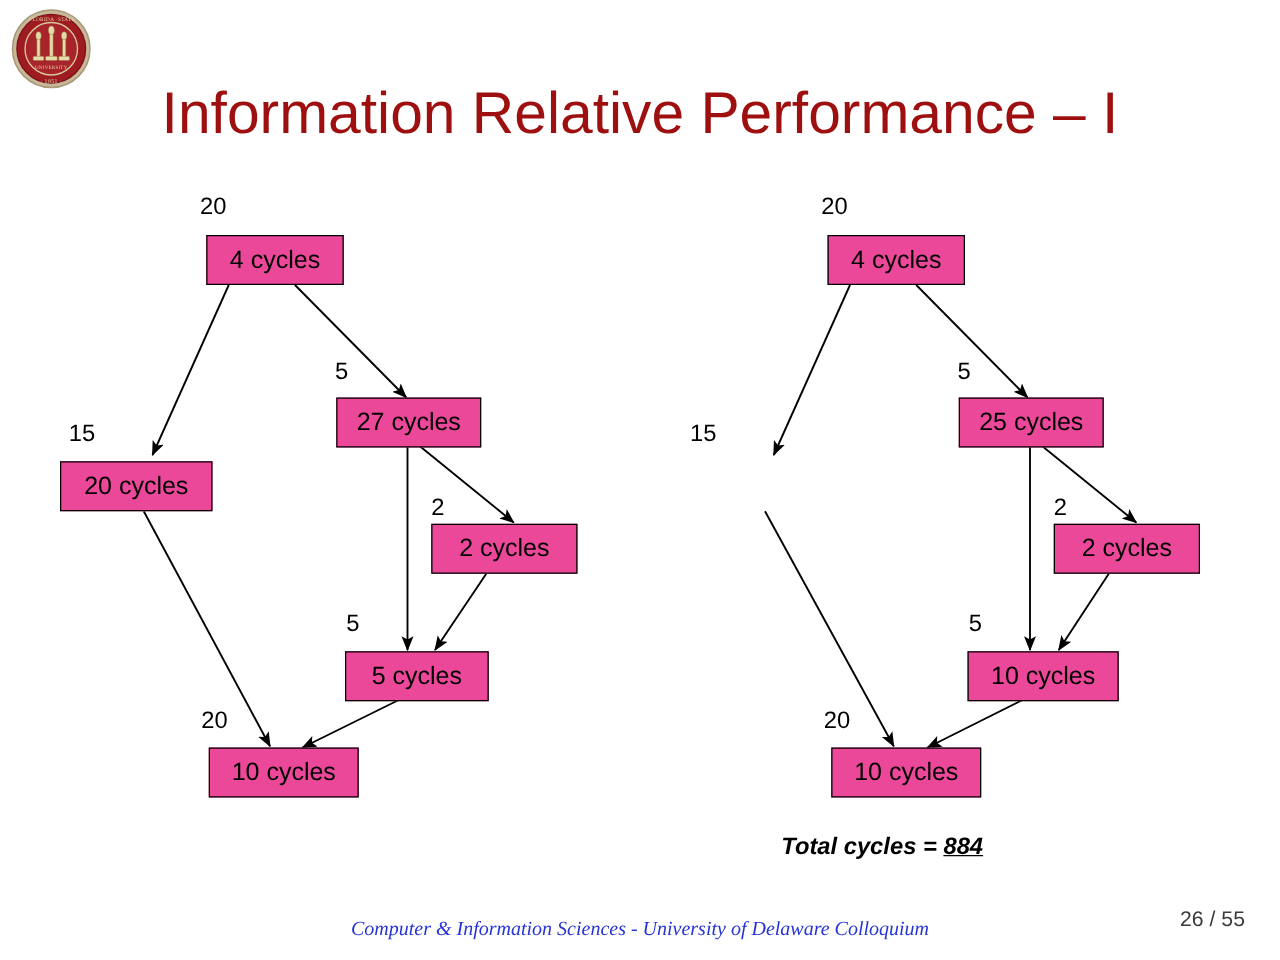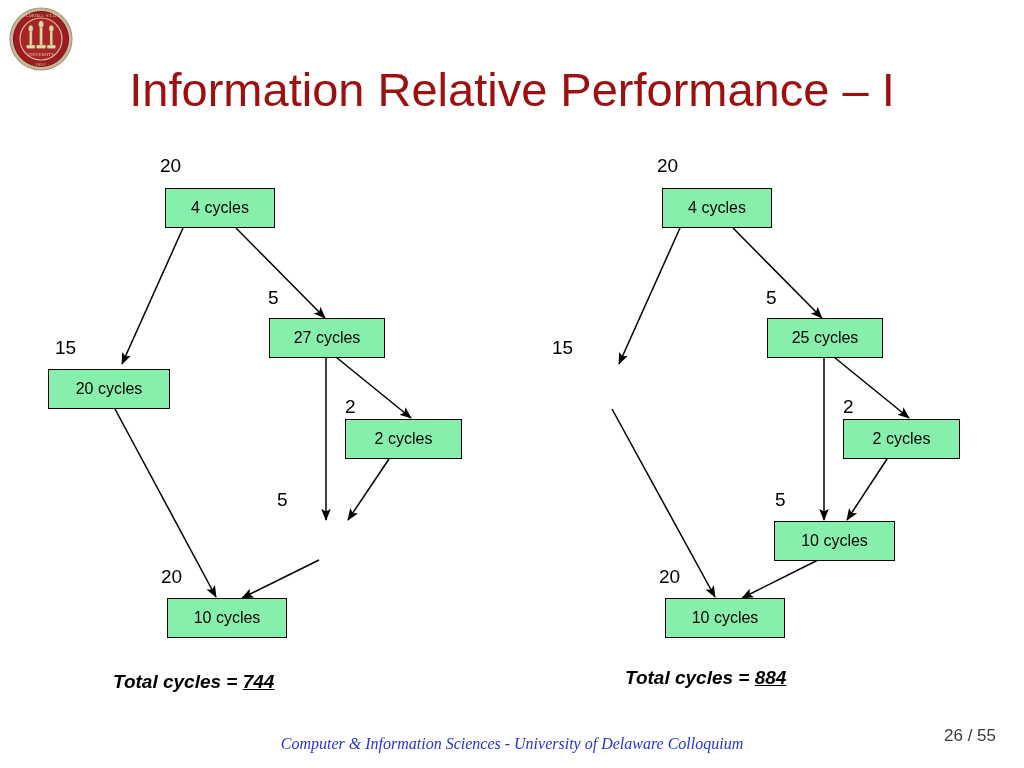--- a/index.html
+++ b/index.html
@@ -54,23 +54,23 @@
     width: 1024px;
     height: 768px;
     pointer-events: none;
   }
 
   
   .node {
     position: absolute;
     box-sizing: border-box;
     border: 1.4px solid #000000;
-    background: #86efac;
-    font-family: "Liberation Sans", sans-serif;
-    font-size: 16px;
+    background: #ec4899;
+    font-family: "Liberation Sans", sans-serif;
+    font-size: 20px;
     color: #000000;
     display: flex;
     align-items: center;
     justify-content: center;
     height: 40px;
     white-space: nowrap;
   }
 
   
   .weight {
@@ -182,27 +182,25 @@
   <div class="weight" style="left:55px; top:337px;">15</div>
   <div class="node" style="left:48px; top:369px; width:122px;">20 cycles</div>
 
   <div class="weight" style="left:268px; top:287px;">5</div>
   <div class="node" style="left:269px; top:318px; width:116px;">27 cycles</div>
 
   <div class="weight" style="left:345px; top:396px;">2</div>
   <div class="node" style="left:345px; top:419px; width:117px;">2 cycles</div>
 
   <div class="weight" style="left:277px; top:489px;">5</div>
+  <div class="node" style="left:276px; top:521px; width:115px;">5 cycles</div>
 
   <div class="weight" style="left:161px; top:566px;">20</div>
   <div class="node" style="left:167px; top:598px; width:120px;">10 cycles</div>
 
-  <div class="total-caption" style="left:113px; top:671px;">
-    <span>Total cycles = </span><span class="total-value">744</span>
-  </div>
 
   <div class="weight" style="left:657px; top:155px;">20</div>
   <div class="node" style="left:662px; top:188px; width:110px;">4 cycles</div>
 
   <div class="weight" style="left:552px; top:337px;">15</div>
 
   <div class="weight" style="left:766px; top:287px;">5</div>
   <div class="node" style="left:767px; top:318px; width:116px;">25 cycles</div>
 
   <div class="weight" style="left:843px; top:396px;">2</div>

